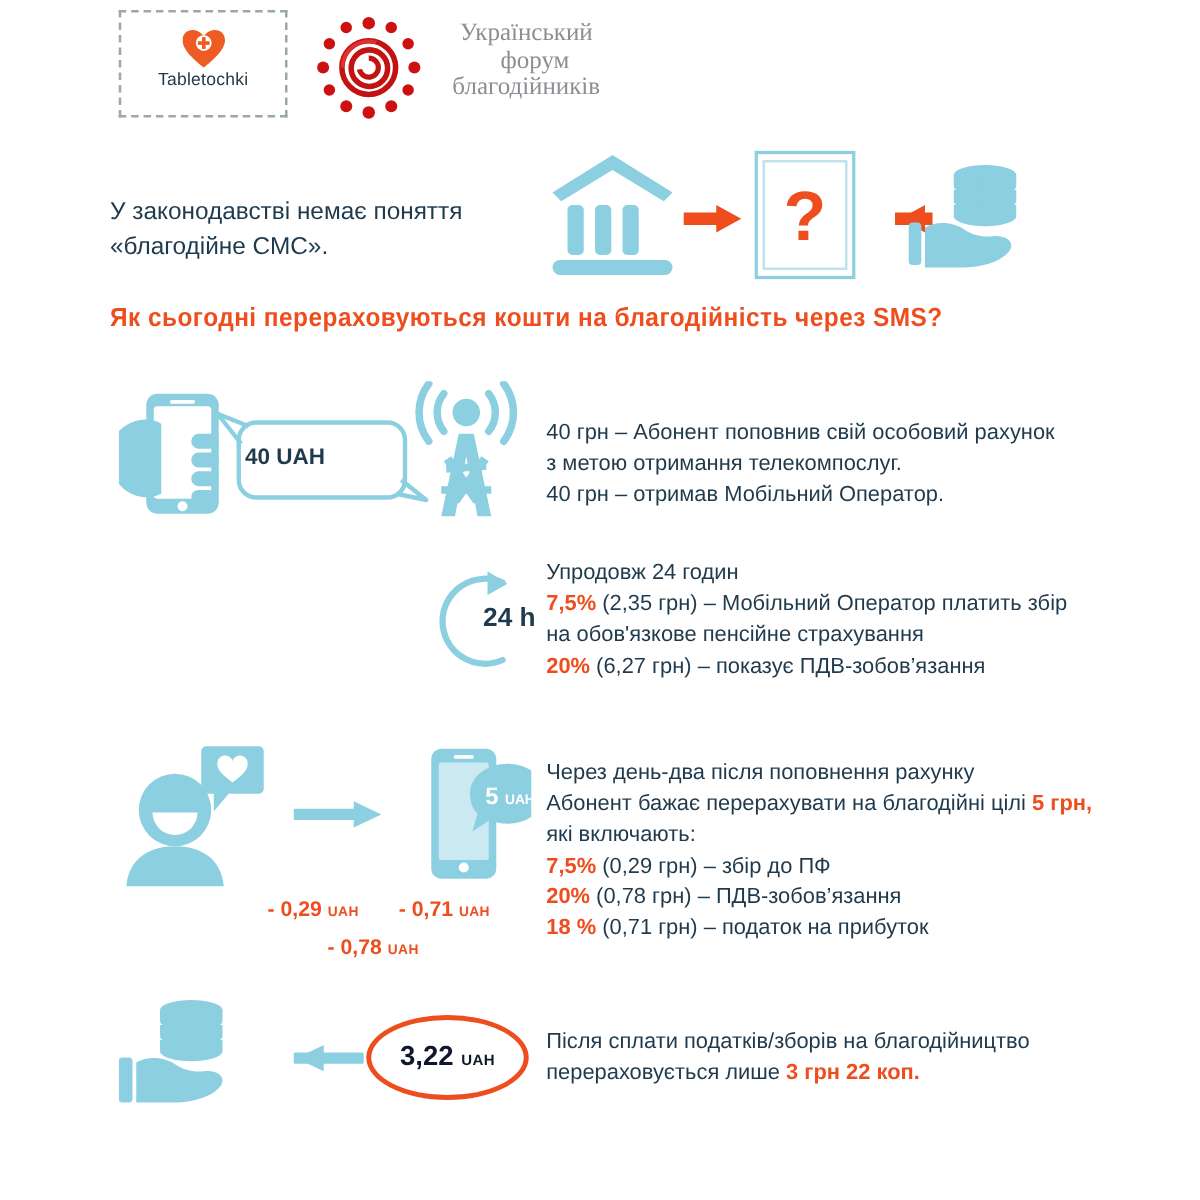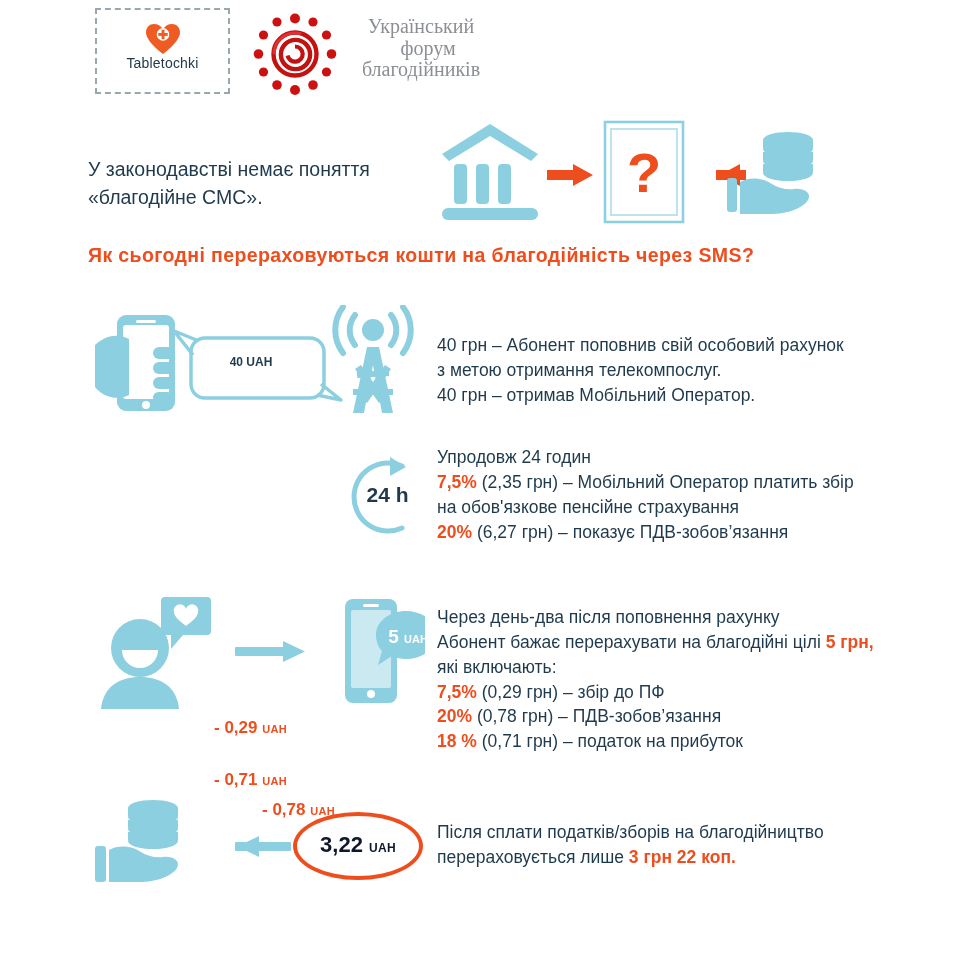--- a/index.html
+++ b/index.html
@@ -56,40 +56,40 @@
     white-space:nowrap;
   }
 
   
   .step-text{font-size:17.5px;line-height:1.42;color:#1F3A4D;}
   .hl{color:#EE4E1E;font-weight:bold;}
 
   
   #step1-illustration{left:95px;top:305px;width:330px;height:115px;}
   #step1-bubble-label{
-    left:196px;top:355px;width:110px;text-align:center;
-    font-size:12px;font-weight:bold;color:#1F3A4D;
+    left:196px;top:355px;width:110px;
+    font-size:18px;font-weight:bold;color:#1F3A4D;
   }
   #step1-text{left:437px;top:333px;width:450px;}
 
   
   #step2-illustration{left:340px;top:452px;width:95px;height:90px;}
   #step2-clock-label{
-    left:340px;top:483px;width:95px;text-align:center;
+    left:360px;top:483px;width:95px;text-align:center;
     font-size:21px;font-weight:bold;color:#1F3A4D;
   }
   #step2-text{left:437px;top:445px;width:430px;}
 
   
   #step3-illustration{left:95px;top:593px;width:330px;height:118px;}
   #step3-text{left:437px;top:605px;width:460px;}
   #step3-deductions{left:200px;top:718px;width:230px;}
   .ded-row{font-size:17px;font-weight:bold;color:#EE4E1E;white-space:nowrap;}
   .ded-row .u{font-size:11px;font-weight:bold;letter-spacing:.3px;}
-  #ded-row-1{display:flex;gap:32px;padding-left:14px;flex-direction:column;}
+  #ded-row-1{display:flex;gap:32px;padding-left:14px;}
   #ded-row-2{padding-left:62px;padding-top:10px;}
 
   
   #step4-illustration{left:95px;top:798px;width:200px;height:95px;}
   #step4-oval{
     left:293px;top:812px;width:130px;height:68px;
     border:4px solid #EE4E1E;border-radius:50%;
     box-sizing:border-box;
   }
   #step4-oval-label{

